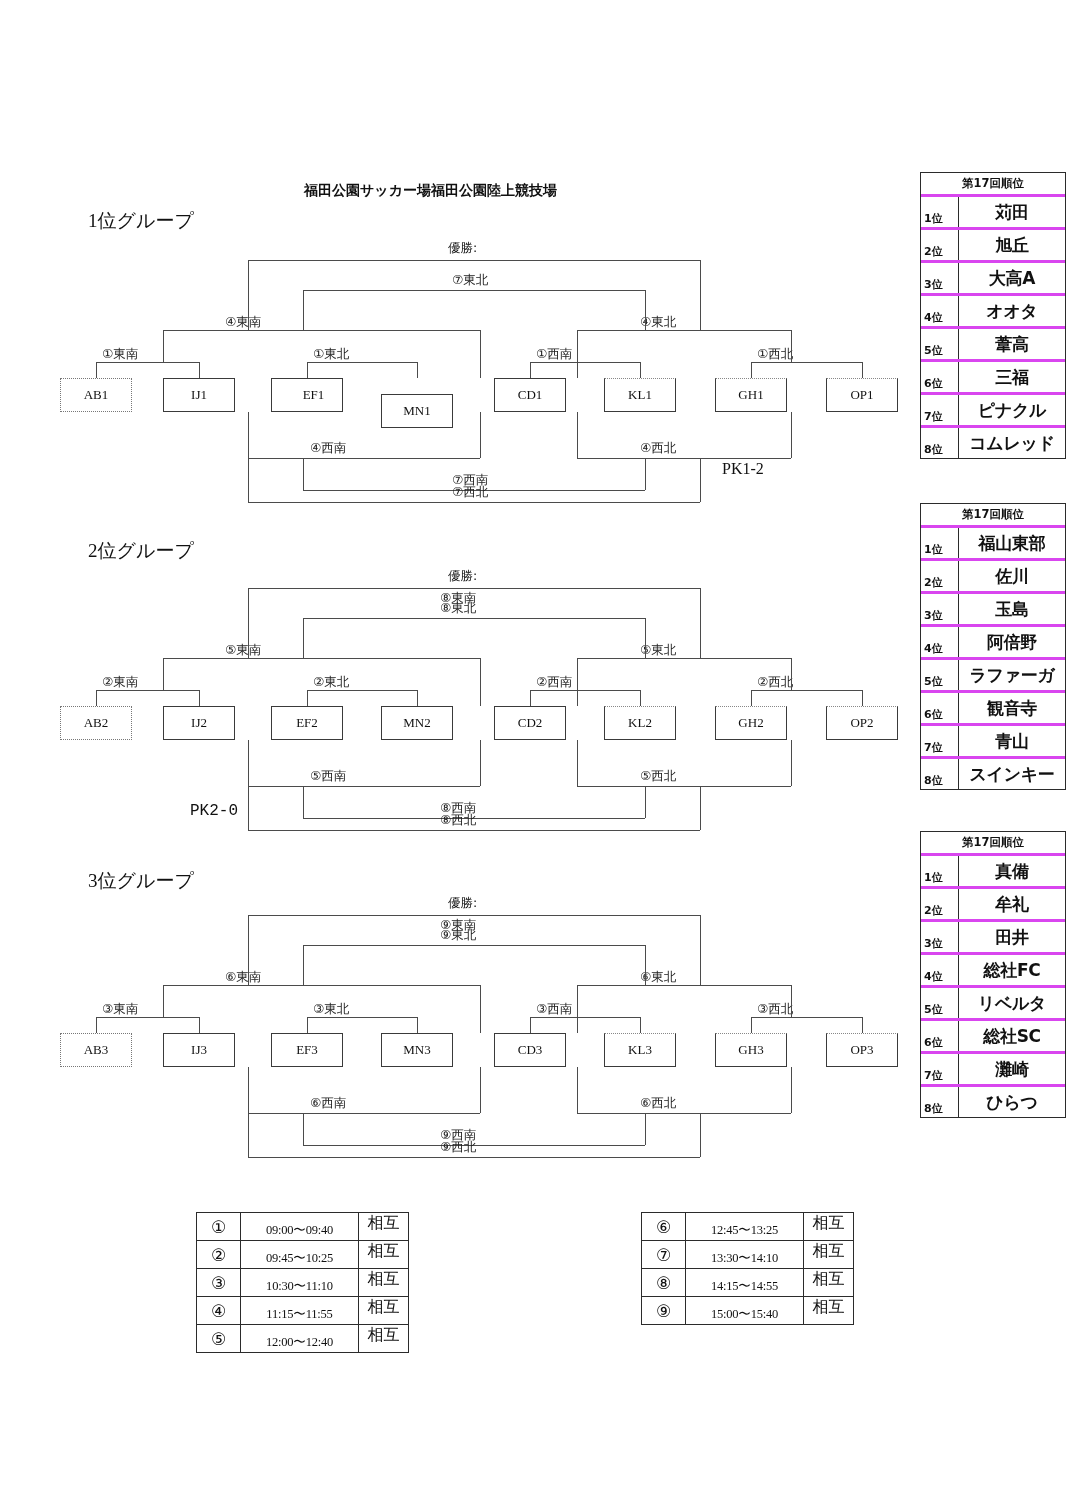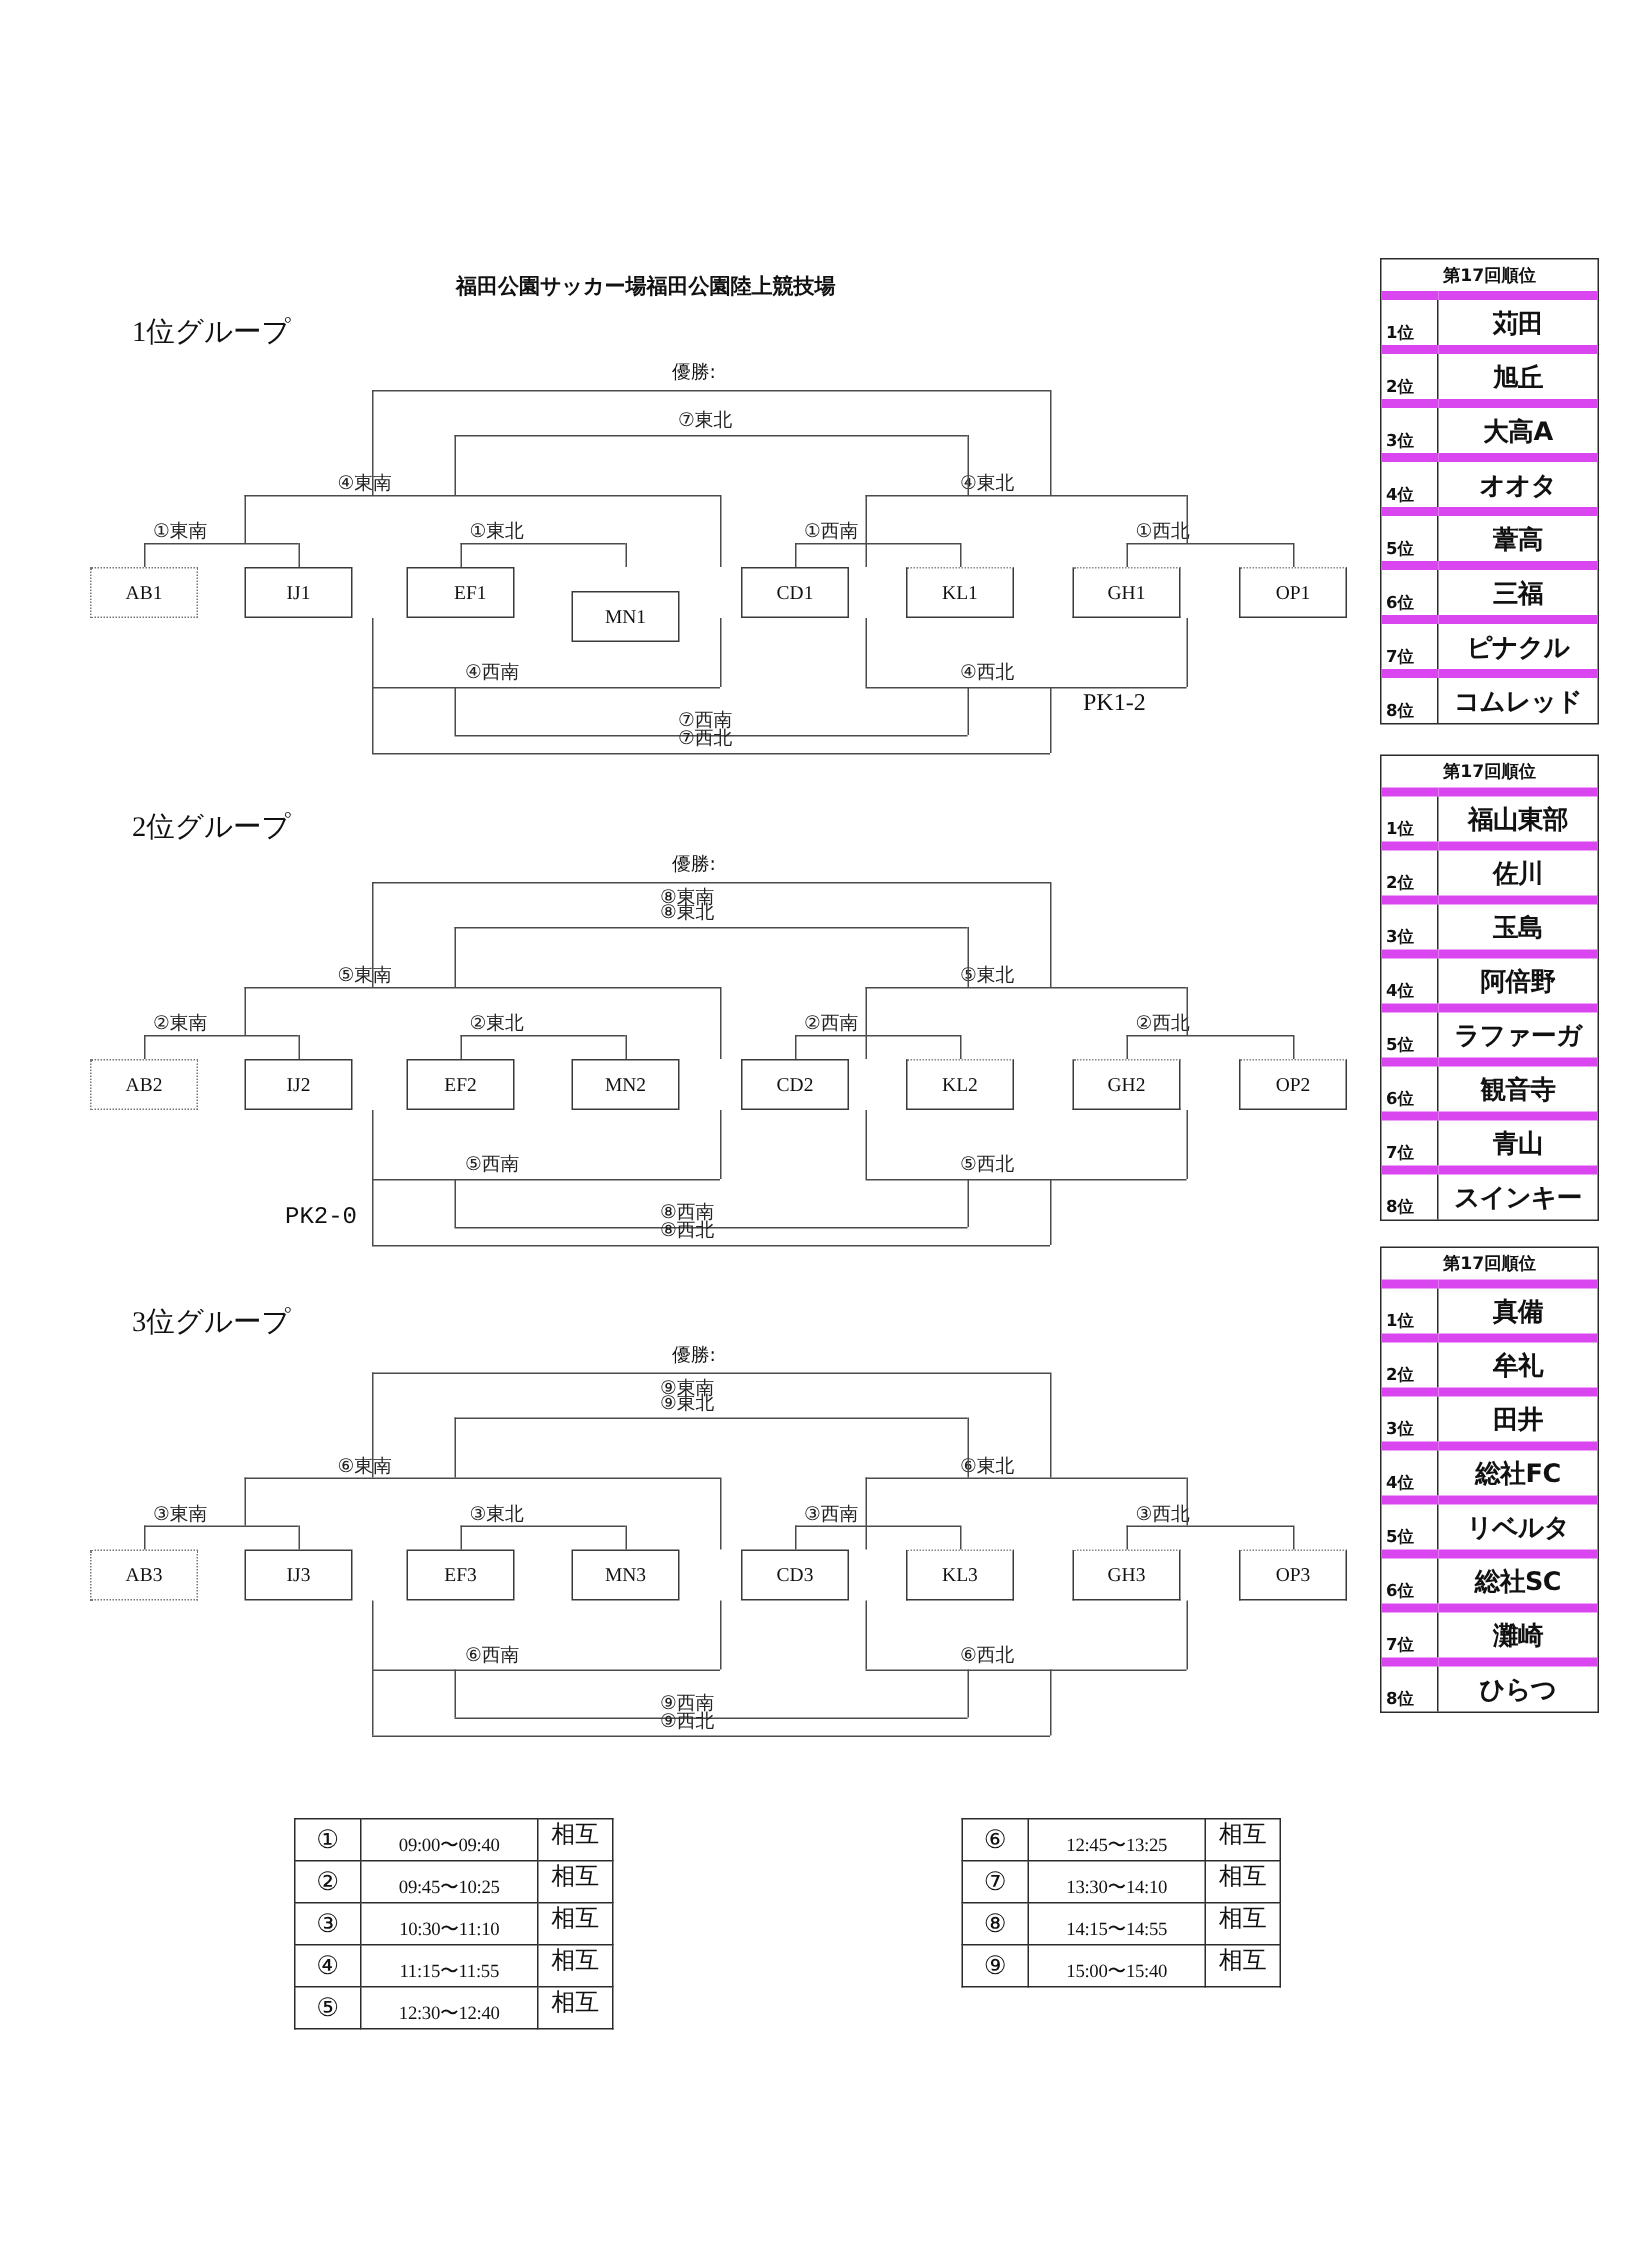--- a/index.html
+++ b/index.html
@@ -82,21 +82,21 @@
   }
   .rank-table table{border-collapse:collapse;width:100%;}
   .rank-table th{
     border-bottom:1px solid #2b2b2b;
     font-size:11.5px;font-weight:bold;
     padding:3px 0 3px;
     text-align:center;
     font-family:"DejaVu Sans", sans-serif;
   }
   .rank-table td{
-    border-top:6px solid #d946ef;
+    border-top:3px solid #d946ef;
     padding:0;
     height:29px;
     vertical-align:bottom;
   }
   .rank-table td.pos{
     width:34px;
     border-right:1px solid #2b2b2b;
     font-size:11px;font-weight:bold;
     text-align:left;padding-left:3px;
     font-family:"DejaVu Sans", sans-serif;
@@ -486,21 +486,21 @@
           <td class="time">10:30〜11:10</td>
           <td class="mutual">相互</td>
         </tr>
         <tr>
           <td class="num">④</td>
           <td class="time">11:15〜11:55</td>
           <td class="mutual">相互</td>
         </tr>
         <tr>
           <td class="num">⑤</td>
-          <td class="time">12:30〜12:40</td>
+          <td class="time">12:00〜12:40</td>
           <td class="mutual">相互</td>
         </tr>
       </tbody>
   </table>
 
   <table class="sched" style="left:641px;top:1212px;">
     <tbody>
         <tr>
           <td class="num">⑥</td>
           <td class="time">12:45〜13:25</td>

